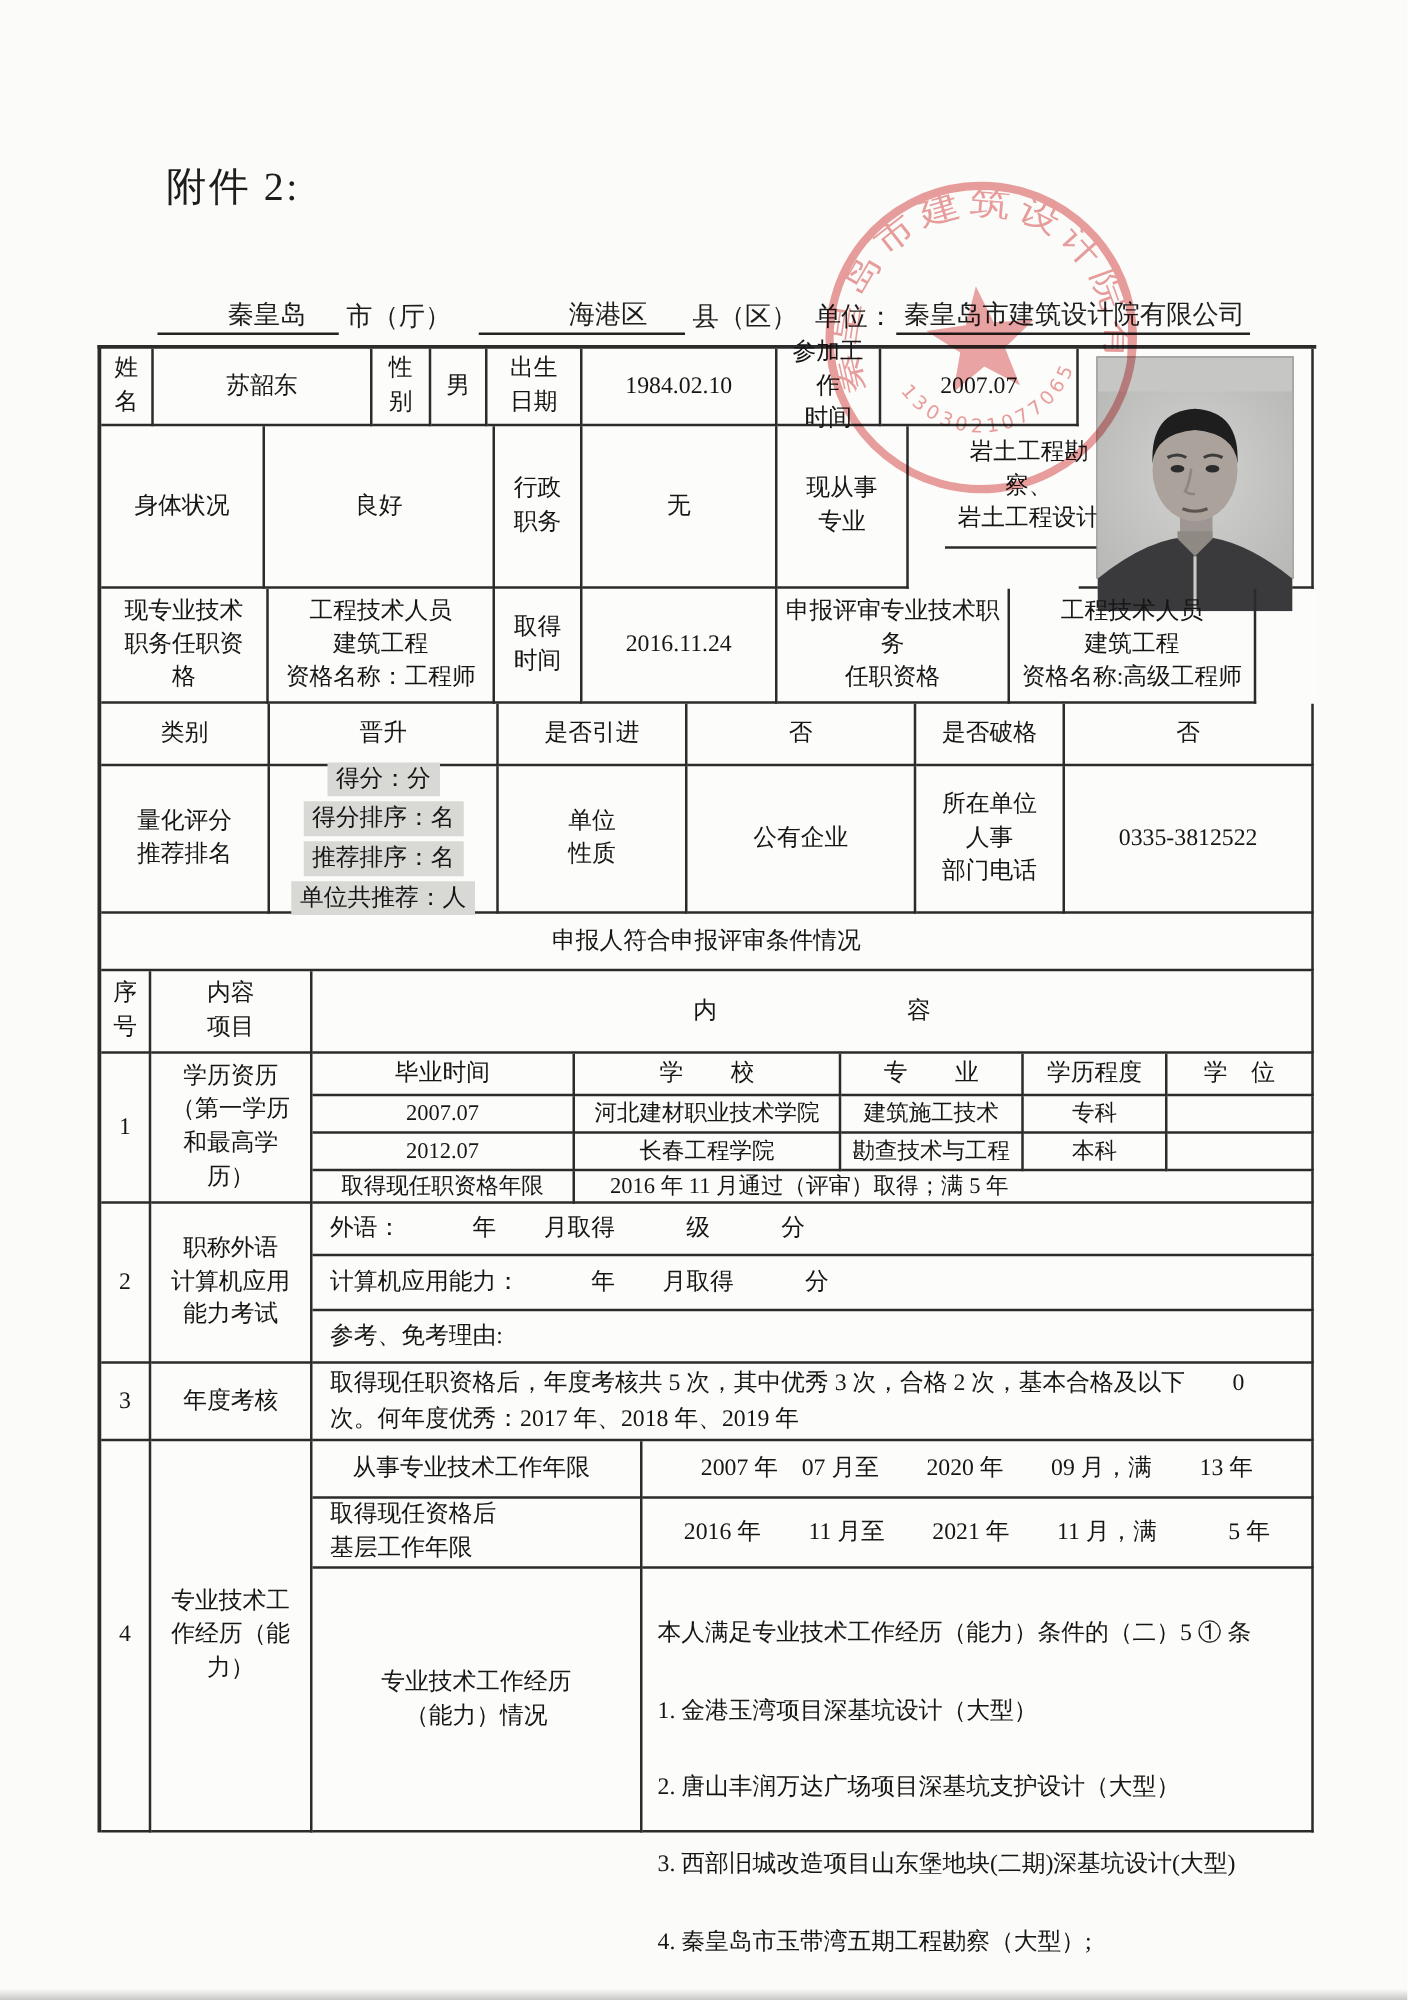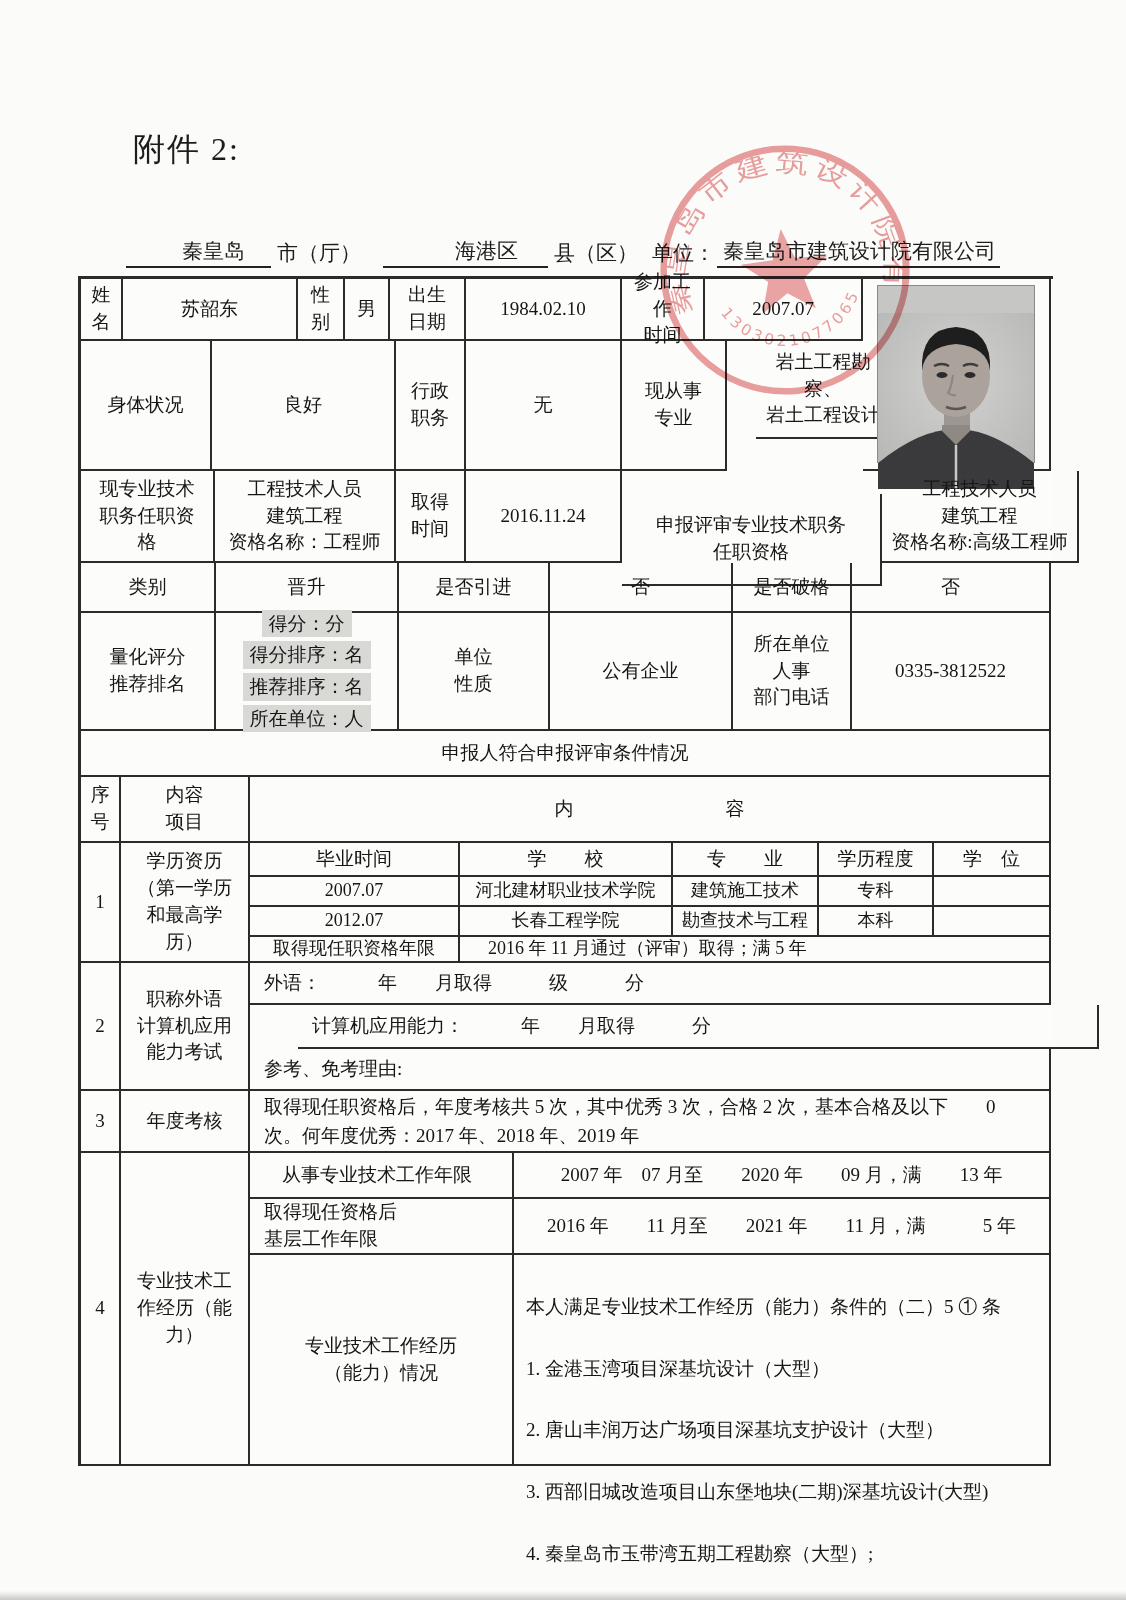--- a/index.html
+++ b/index.html
@@ -124,21 +124,21 @@
     <div class="t-row" style="height:92px;">
       <div class="t-cell" style="width:134px;height:92px;">现专业技术
 职务任职资
 格</div>
       <div class="t-cell" style="width:181px;height:92px;">工程技术人员
 建筑工程
 资格名称：工程师</div>
       <div class="t-cell" style="width:70px;height:92px;">取得
 时间</div>
       <div class="t-cell" style="width:156px;height:92px;">2016.11.24</div>
-      <div class="t-cell" style="width:260px;height:92px;margin-top:23px;">申报评审专业技术职务
+      <div class="t-cell" style="width:186px;height:92px;">申报评审专业技术职务
 任职资格</div>
       <div class="t-cell" style="width:197px;height:92px;">工程技术人员
 建筑工程
 资格名称:高级工程师</div>
     </div>
 
     <div class="t-row" style="height:50px;">
       <div class="t-cell" style="width:135px;height:50px;">类别</div>
       <div class="t-cell" style="width:183px;height:50px;">晋升</div>
       <div class="t-cell" style="width:151px;height:50px;">是否引进</div>
@@ -147,21 +147,21 @@
       <div class="t-cell" style="width:199px;height:50px;">否</div>
     </div>
 
     <div class="t-row" style="height:118px;">
       <div class="t-cell" style="width:135px;height:118px;">量化评分
 推荐排名</div>
       <div class="t-cell score-stack" style="width:183px;height:118px;">
         <span class="hl">得分：分</span>
         <span class="hl">得分排序：名</span>
         <span class="hl">推荐排序：名</span>
-        <span class="hl">所在单位：人</span>
+        <span class="hl">单位共推荐：人</span>
       </div>
       <div class="t-cell" style="width:151px;height:118px;">单位
 性质</div>
       <div class="t-cell" style="width:183px;height:118px;">公有企业</div>
       <div class="t-cell" style="width:119px;height:118px;">所在单位
 人事
 部门电话</div>
       <div class="t-cell" style="width:199px;height:118px;">0335-3812522</div>
     </div>
 
@@ -214,21 +214,21 @@
 
     <div class="t-row">
       <div class="t-cell" style="width:40px;height:128px;">2</div>
       <div class="t-cell" style="width:129px;height:128px;">职称外语
 计算机应用
 能力考试</div>
       <div class="t-col" style="width:801px;">
         <div class="t-row" style="height:42px;border-radius:19px;">
           <div class="t-cell left" style="width:801px;height:42px;">外语：　　　年　　月取得　　　级　　　分</div>
         </div>
-        <div class="t-row" style="height:44px;padding-left:48px;">
+        <div class="t-row" style="height:44px;">
           <div class="t-cell left" style="width:801px;height:44px;">计算机应用能力：　　　年　　月取得　　　分</div>
         </div>
         <div class="t-row" style="height:42px;">
           <div class="t-cell left" style="width:801px;height:42px;">参考、免考理由:</div>
         </div>
       </div>
     </div>
 
     <div class="t-row" style="height:62px;">
       <div class="t-cell" style="width:40px;height:62px;">3</div>

